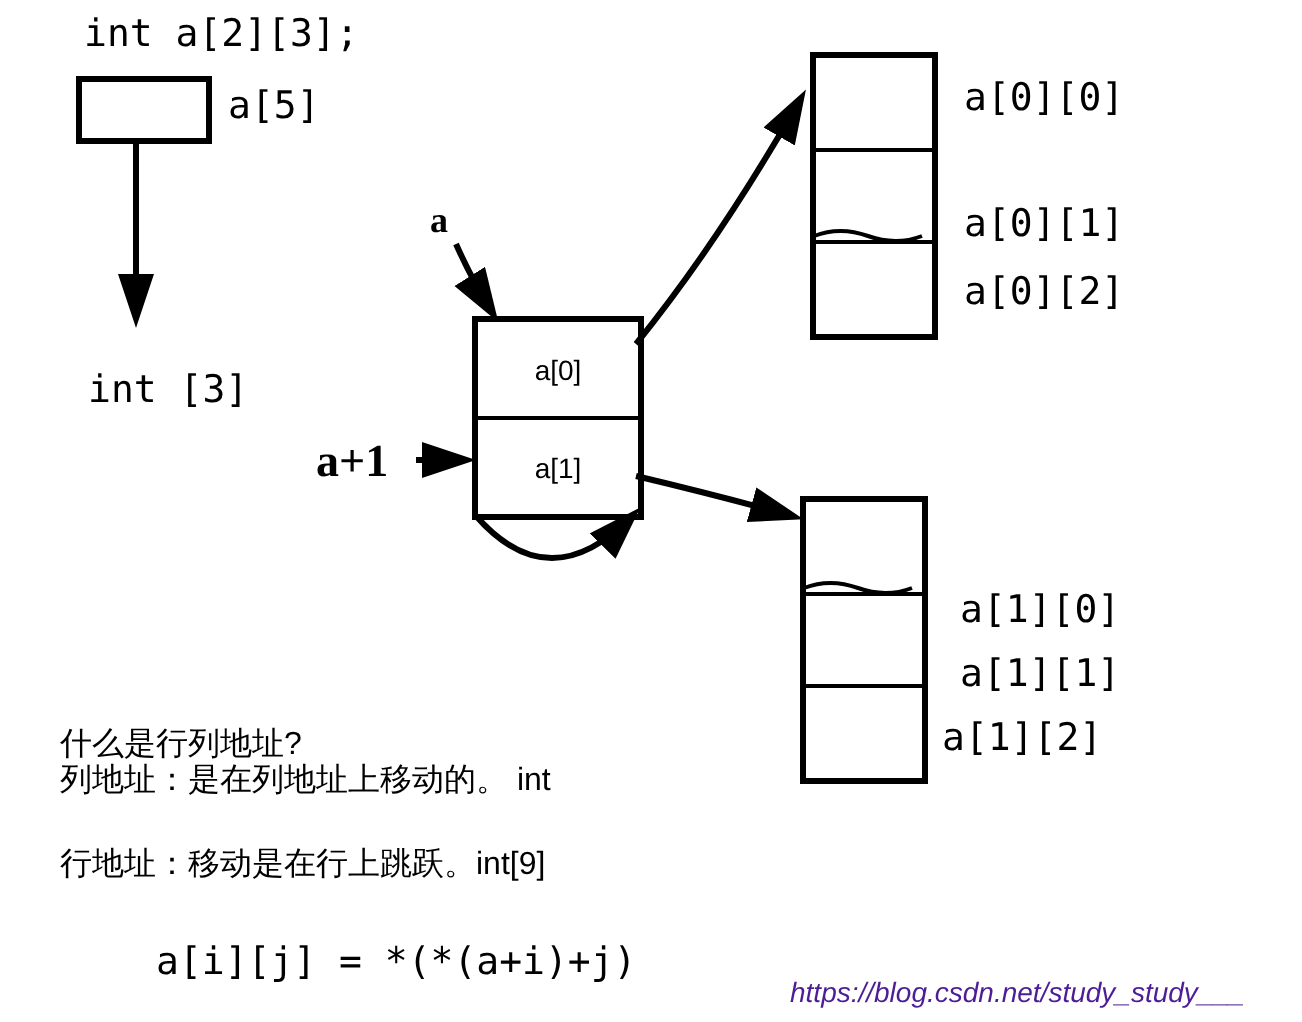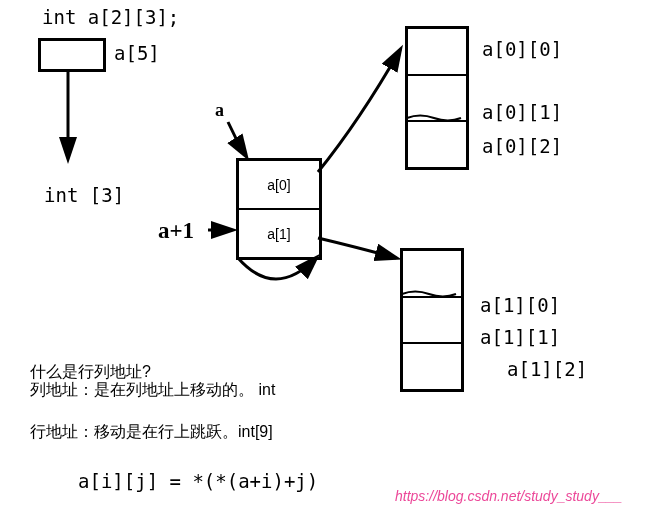--- a/index.html
+++ b/index.html
@@ -22,21 +22,21 @@
     font-family: "Consolas", monospace;
     font-size: 19px;
   }
   .hand {
     font-family: "Comic Sans MS", cursive;
     font-size: 18px;
     font-weight: bold;
   }
   .watermark {
     position: absolute;
-    color: #ec4899;
+    color: #4c1d95;
     font-size: 14px;
     font-style: italic;
   }
   
   .box {
     position: absolute;
     border: 3px solid #000;
     background: transparent;
   }
   .cell {
@@ -82,21 +82,21 @@
 <div class="text code" style="left:482px; top:85px;margin-top:16px;">a[0][1]</div>
 <div class="text code" style="left:482px; top:135px;text-align:center;">a[0][2]</div>
 
 <div class="box" style="left:400px; top:248px; width:58px; height:138px; display:flex; flex-direction:column;">
   <div class="cell" style="flex:1;"></div>
   <div class="cell" style="flex:1;"></div>
   <div class="cell" style="flex:1;"></div>
 </div>
 <div class="text code" style="left:480px; top:262px;margin-top:32px;">a[1][0]</div>
 <div class="text code" style="left:480px; top:326px;">a[1][1]</div>
-<div class="text code" style="left:507px; top:358px;">a[1][2]</div>
+<div class="text code" style="left:471px; top:358px;">a[1][2]</div>
 
 <div class="text" style="left:30px; top:362px;">什么是行列地址?</div>
 <div class="text" style="left:30px; top:380px;text-align:center;">列地址：是在列地址上移动的。  int</div>
 <div class="text" style="left:30px; top:422px;">行地址：移动是在行上跳跃。int[9]</div>
 <div class="text code" style="left:78px; top:470px;">a[i][j] = *(*(a+i)+j)</div>
 
 <div class="watermark" style="left:395px; top:488px;">https://blog.csdn.net/study_study___</div>
 
 <svg class="overlay">
   <defs>

